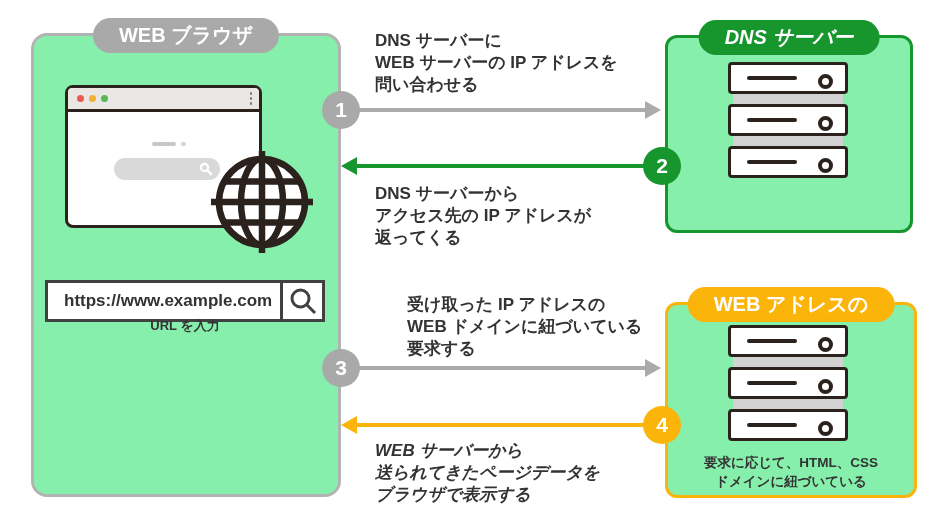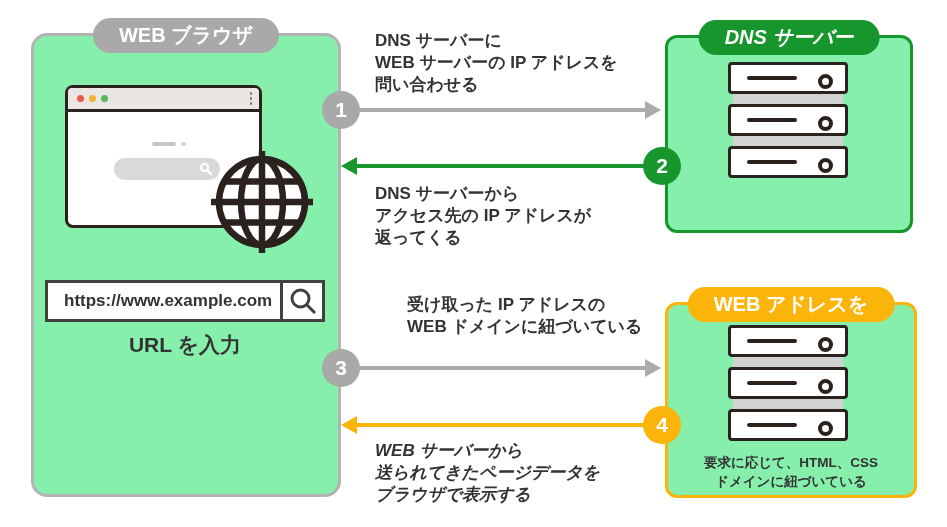--- a/index.html
+++ b/index.html
@@ -38,22 +38,22 @@
   .searchpill svg { position:absolute; right:7px; top:4px; }
 
   .globe { position:absolute; left:176px; top:114px; z-index:3; }
 
   
   .urlbox { position:absolute; left:11px; top:244px; width:280px; height:42px;
     border:3px solid #414141; background:#ffffff; display:flex; align-items:center; }
   .urltext { flex:1; padding-left:16px; font-size:17px; font-weight:bold; color:#333333; white-space:nowrap; }
   .urlsearch { width:42px; height:100%; border-left:3px solid #414141;
     display:flex; align-items:center; justify-content:center; }
-  .urlcaption { position:absolute; left:11px; top:295px; width:280px; text-align:center;
-    font-size:21px; font-weight:bold; color:#333333; }
+  .urlcaption { position:absolute; left:11px; top:281px; width:280px; text-align:center;
+    font-size:13px; font-weight:bold; color:#333333; }
 
   
   .server { position:absolute; left:60px; top:24px; width:120px; }
   .web-panel .server { top:20px; }
   .s-unit { position:relative; width:120px; height:32px; background:#ffffff;
     border:3px solid #2b211d; border-radius:4px; display:flex; align-items:center; z-index:2; }
   .s-line { width:50px; height:4px; background:#2b211d; border-radius:2px; margin-left:16px; }
   .s-ring { position:absolute; right:12px; top:8.5px; width:15px; height:15px;
     border:4px solid #2b211d; border-radius:50%; background:#ffffff; }
   .s-band { width:110px; height:10px; background:#d2d2d2; margin:0 auto; position:relative; z-index:1; }
@@ -145,21 +145,21 @@
         </div>
       <div class="s-band"></div>
       <div class="s-unit">
           <span class="s-line"></span>
           <span class="s-ring"></span>
         </div>
     </div>
   </div>
 
   <div class="panel web-panel">
-    <div class="pill pill-amber">WEB アドレスを</div>
+    <div class="pill pill-amber">WEB アドレスの</div>
     <div class="server">
       <div class="s-unit">
           <span class="s-line"></span>
           <span class="s-ring"></span>
         </div>
       <div class="s-band"></div>
       <div class="s-unit">
           <span class="s-line"></span>
           <span class="s-ring"></span>
         </div>
@@ -198,20 +198,21 @@
     <div>問い合わせる</div>
   </div>
   <div class="steptext" style="left:375px; top:183px;">
     <div>DNS サーバーから</div>
     <div>アクセス先の IP アドレスが</div>
     <div>返ってくる</div>
   </div>
   <div class="steptext" style="left:375px; top:294px;margin-left:32px;">
     <div>受け取った IP アドレスの</div>
     <div>WEB ドメインに紐づいている</div>
+    <div>要求する</div>
   </div>
   <div class="steptext" style="left:375px; top:440px;font-style:italic;">
     <div>WEB サーバーから</div>
     <div>送られてきたページデータを</div>
     <div>ブラウザで表示する</div>
   </div>
 
 </div>
 
 </body></html>

